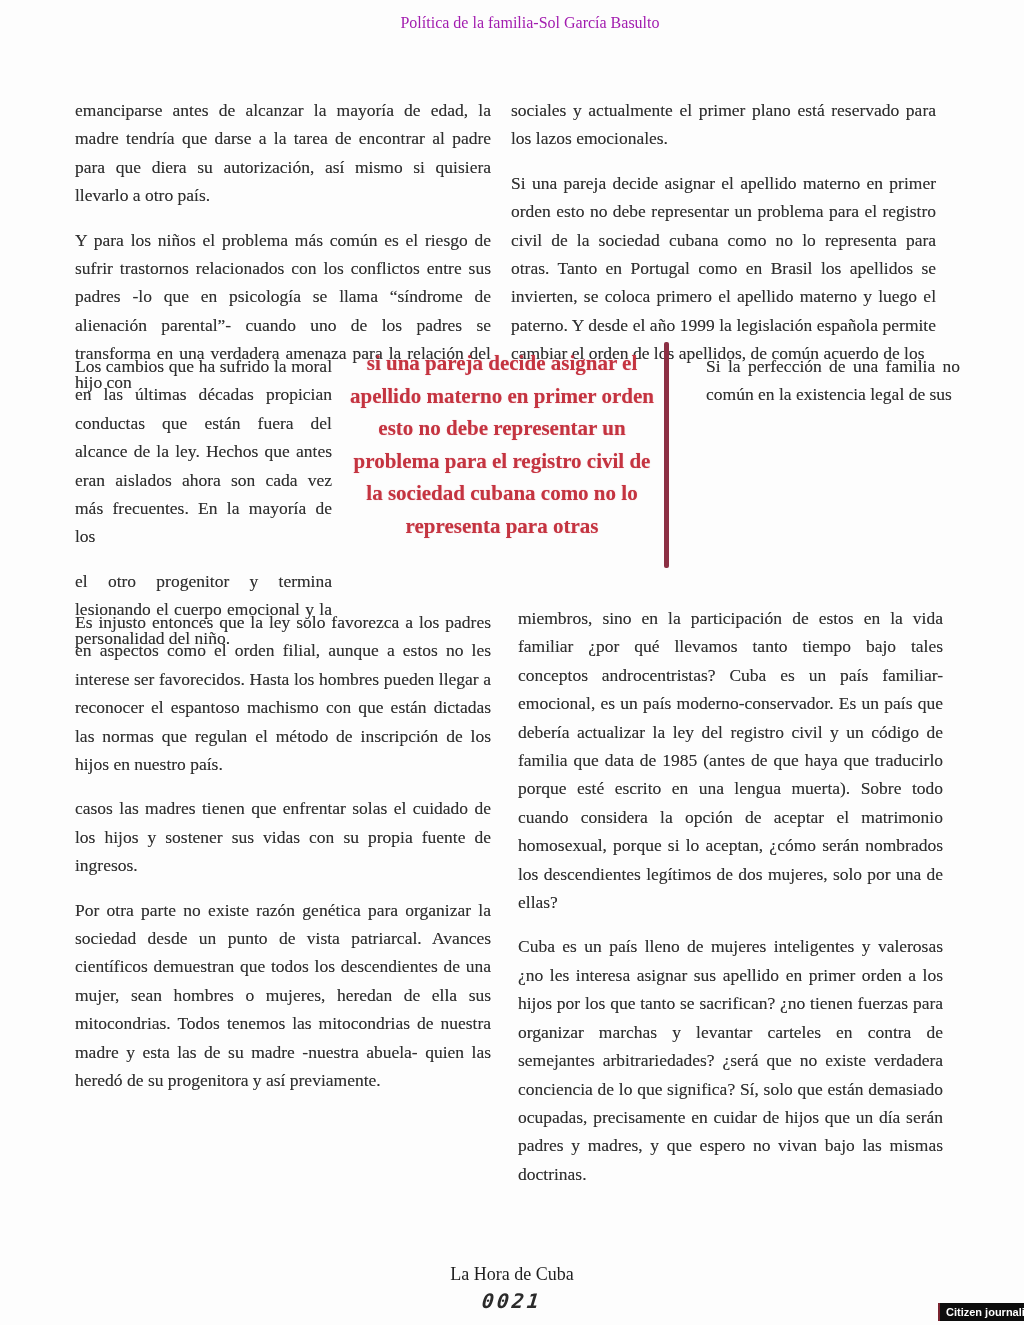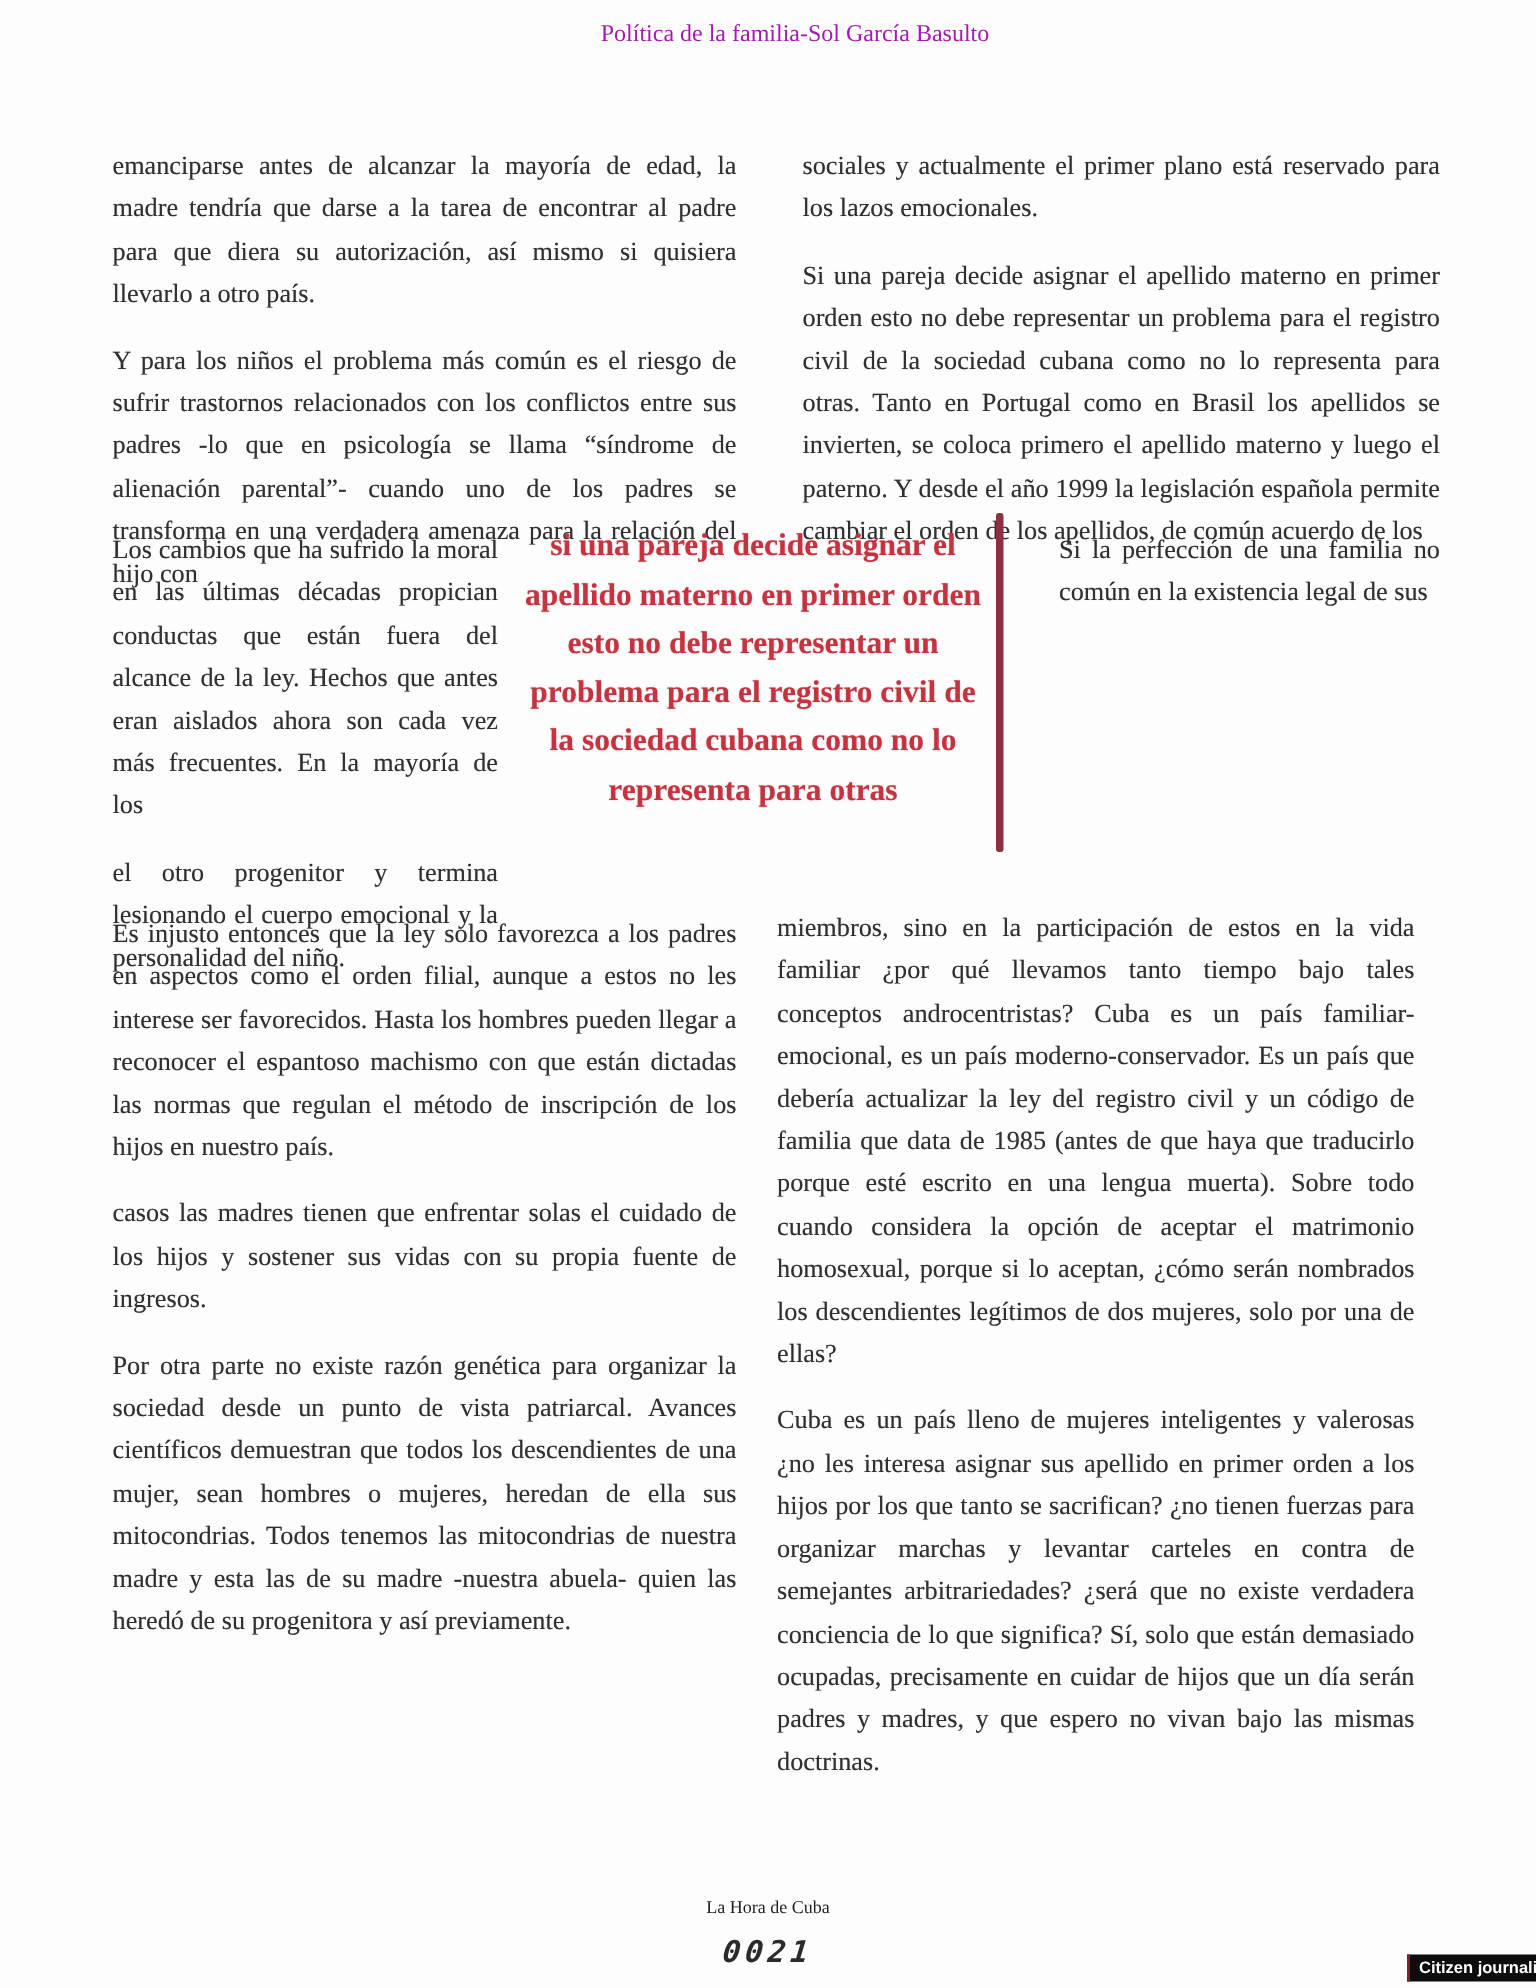--- a/index.html
+++ b/index.html
@@ -19,36 +19,36 @@
     position:absolute;
     font-size:17.5px;line-height:28.4px;
     text-align:justify;
     color:#303030;
     text-shadow:0 0 0.5px rgba(40,40,40,0.45);
   }
   .col-seg p{margin:16px;}
   #left-top{left:59px;top:80px;width:448px;}
   #left-narrow{left:59px;top:336px;width:289px;}
   #left-bottom{left:59px;top:592px;width:448px;}
-  #right-top{left:519px;top:80px;width:457px;}
+  #right-top{left:495px;top:80px;width:457px;}
   #right-narrow{left:690px;top:336px;width:286px;}
   #right-bottom{left:502px;top:588px;width:457px;}
   .pull-quote{
     position:absolute;left:343px;top:347px;width:318px;
     text-align:center;
     font-size:21px;font-weight:bold;line-height:32.5px;
     text-shadow:0 0 1px rgba(220,90,110,0.55);
   }
   .quote-bar{
     position:absolute;left:664px;top:342px;width:5px;height:226px;
     border-radius:2px;
   }
   .footer-pub{
     position:absolute;top:1264px;left:0;width:1024px;
-    text-align:center;font-size:12px;color:#1f1f1f;
+    text-align:center;font-size:18px;color:#1f1f1f;
   }
   .footer-page-number{
     position:absolute;top:1289px;left:0;width:1024px;
     text-align:center;
     font-family:"DejaVu Sans Mono","Liberation Mono",monospace;
     font-style:italic;font-weight:bold;
     font-size:20px;letter-spacing:3px;color:#2b2b2b;
     transform:skewX(-6deg);
   }
   .citizen-badge{

